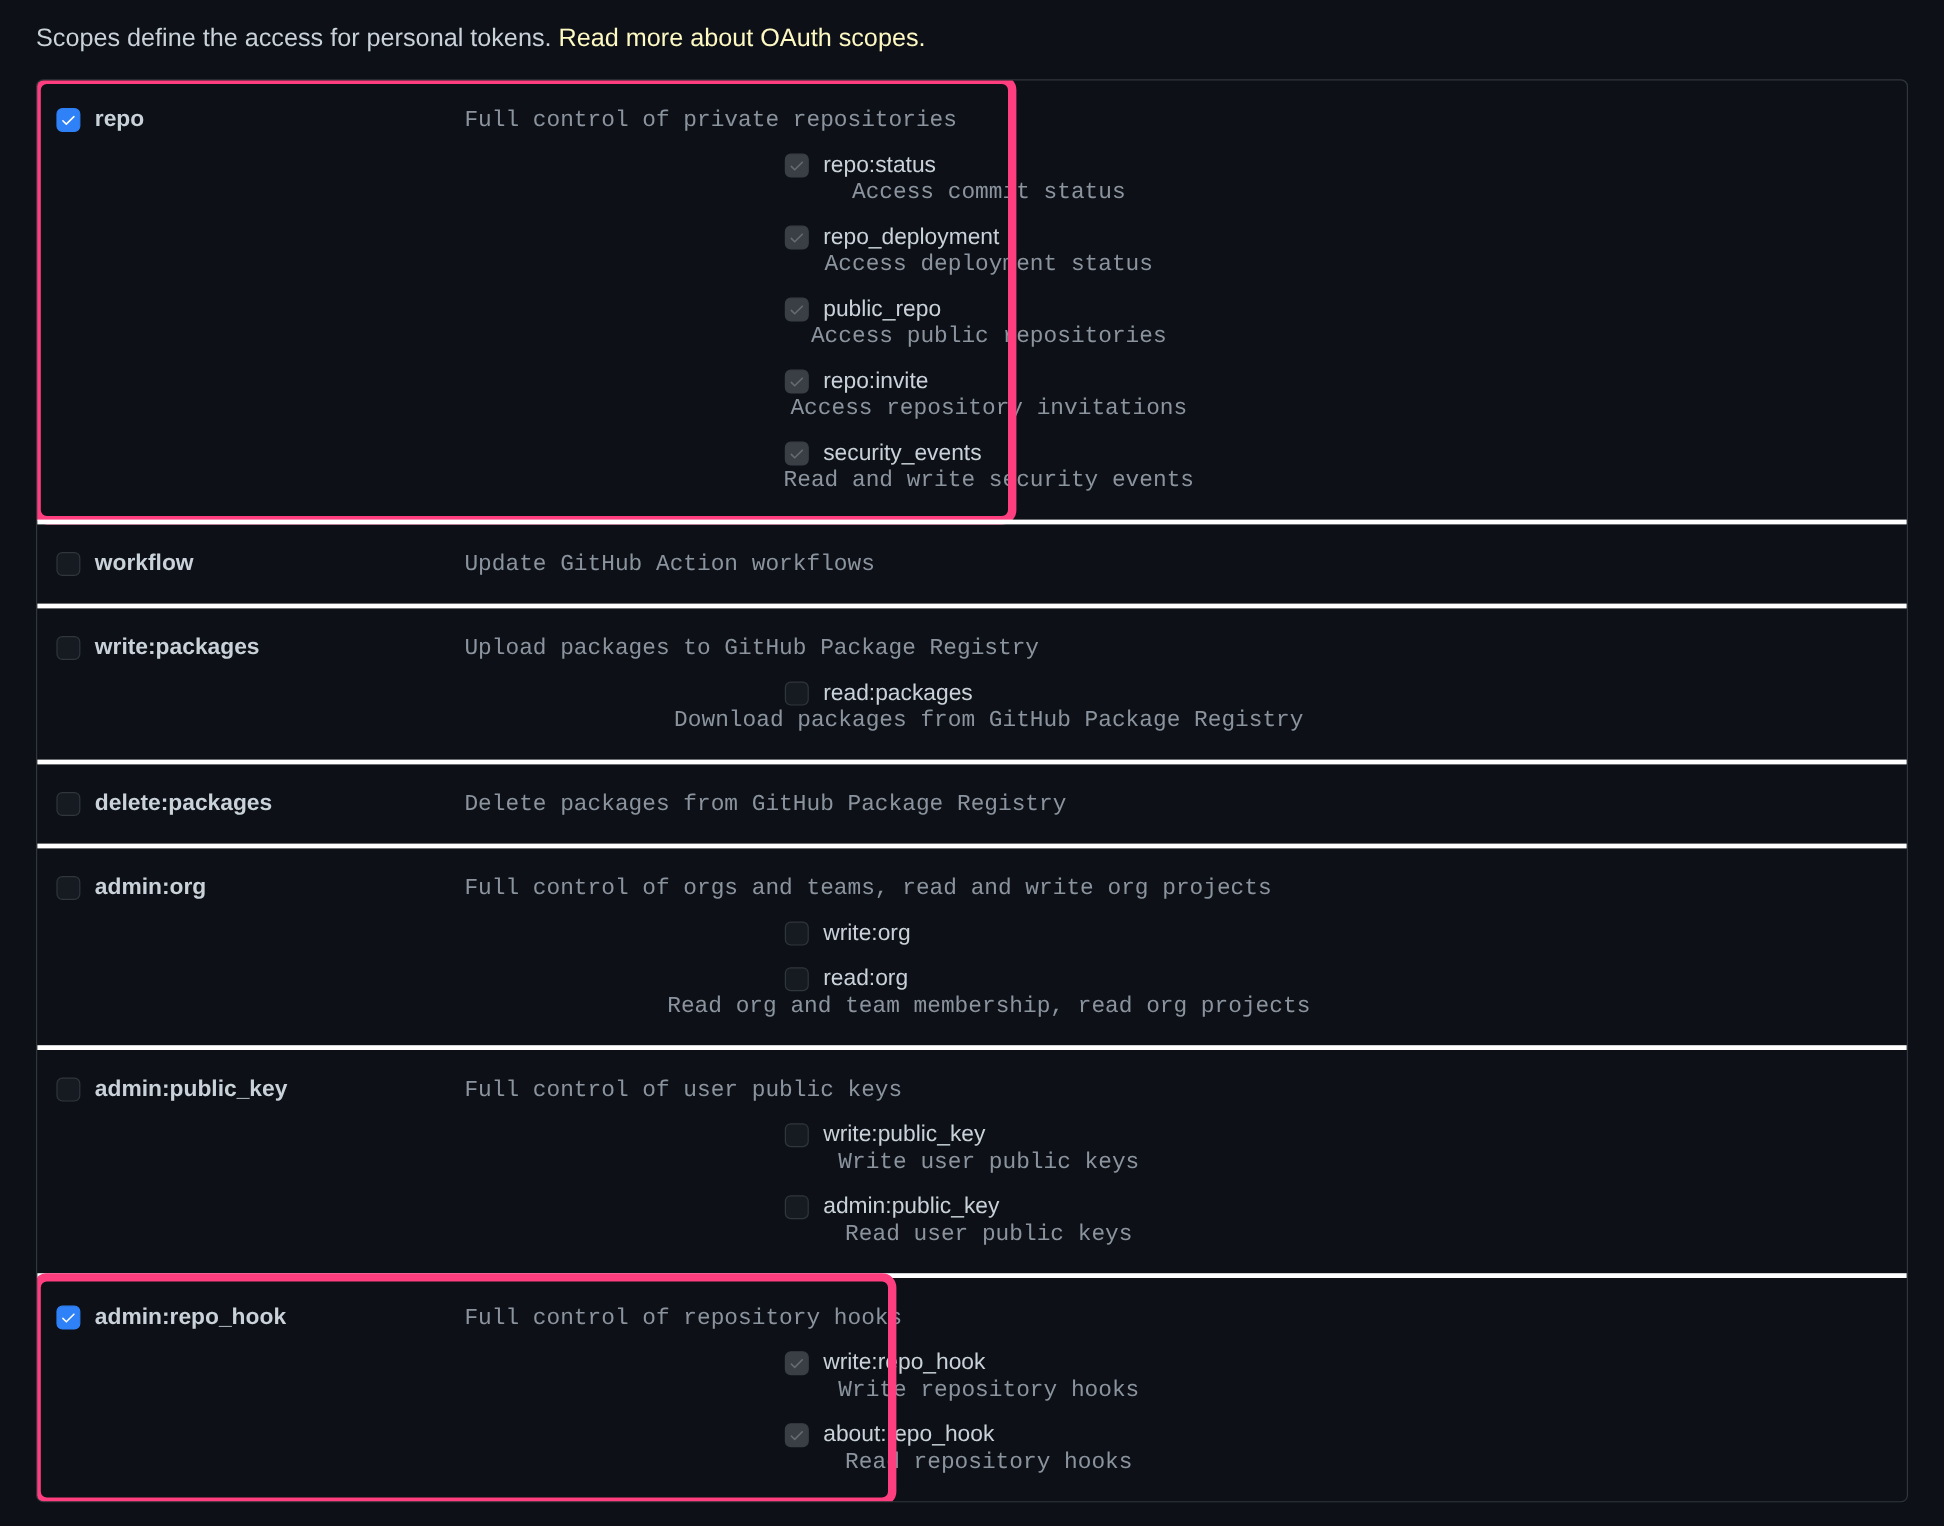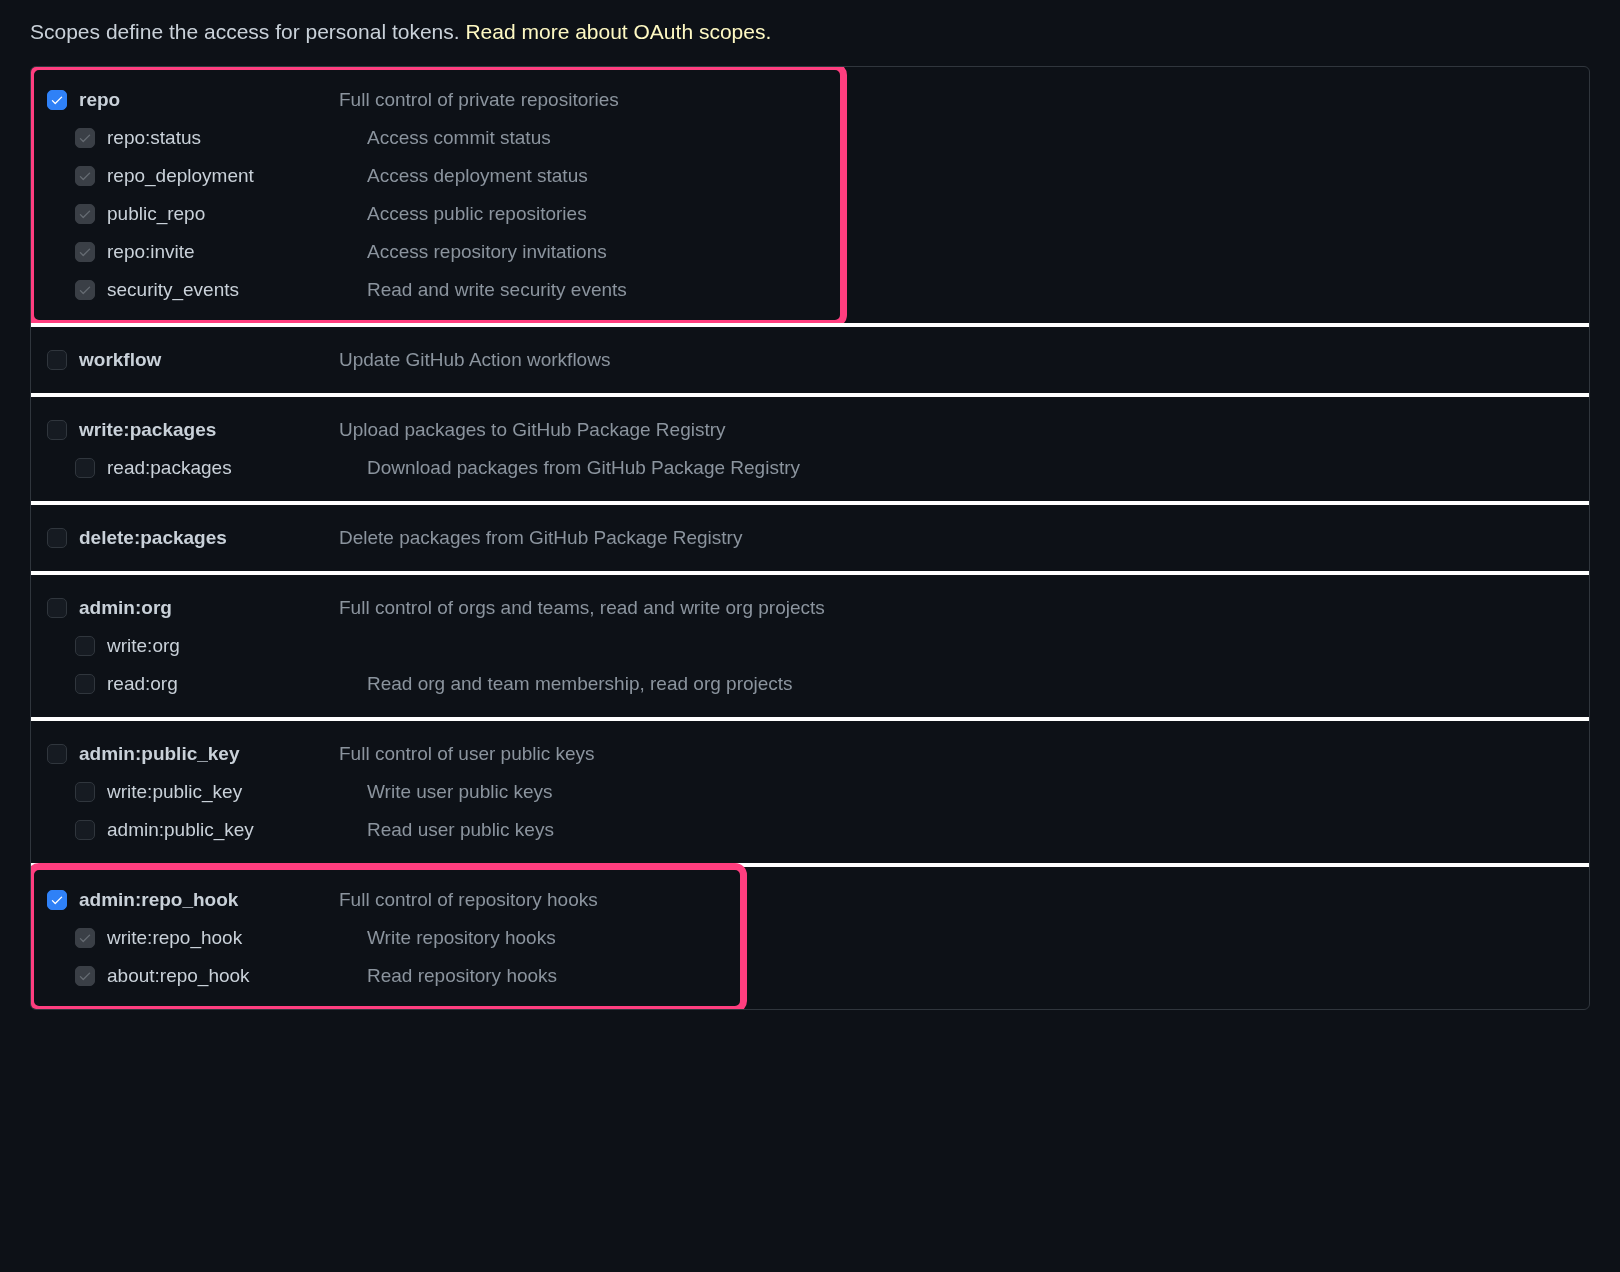--- a/index.html
+++ b/index.html
@@ -32,31 +32,32 @@
       padding: 14px 16px;
       position: relative;
     }
     .scope-group:first-child { border-top: none; }
 
     .scope-row {
       display: flex;
       align-items: center;
       padding: 8px 0;
     }
-    .scope-row.child { padding-left: 28px; }
+    .scope-row.child { padding-left: 28px; flex-direction: column; }
 
     .scope-name-col {
       display: flex;
       align-items: center;
-      width: 292px;
+      width: 340px;
       flex-shrink: 0;
     }
     .scope-desc-col {
       color: #8b949e;
       font-size: 19px;
+      font-family: Liberation Mono, monospace;
     }
 
     .scope-label {
       margin-left: 12px;
       font-weight: 600;
       color: #c9d1d9;
       font-size: 19px;
     }
     .scope-row.child .scope-label { font-weight: 400; }
 

